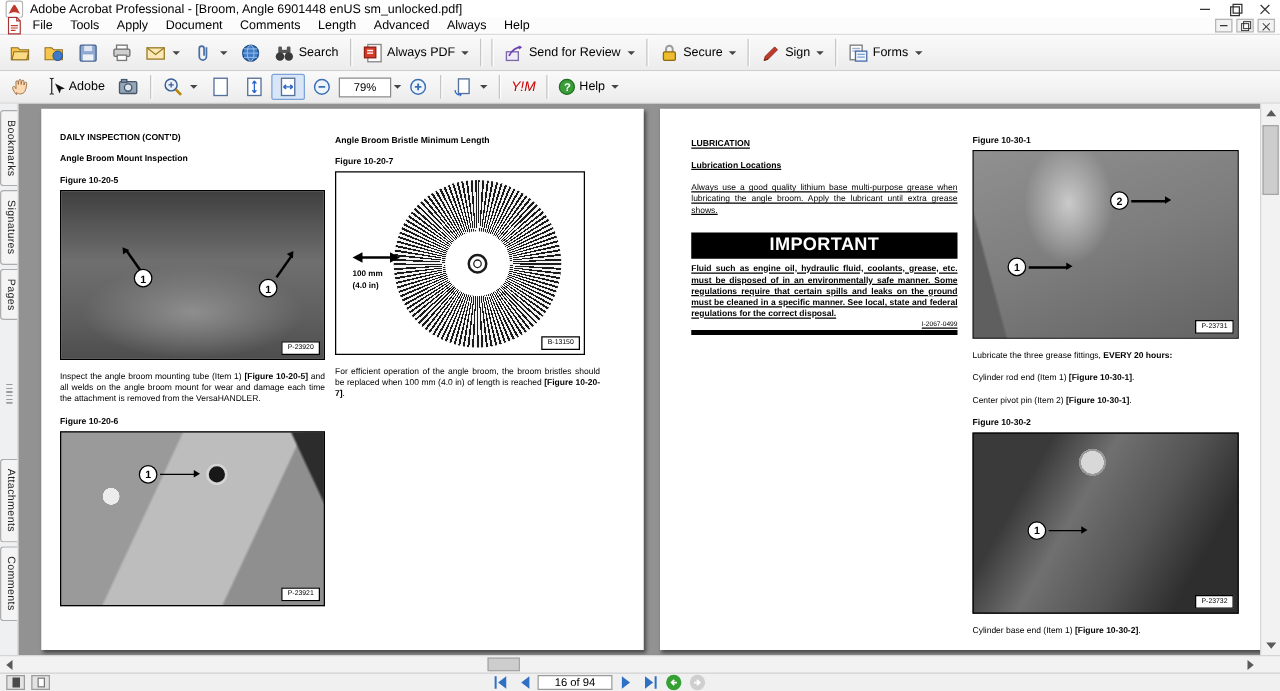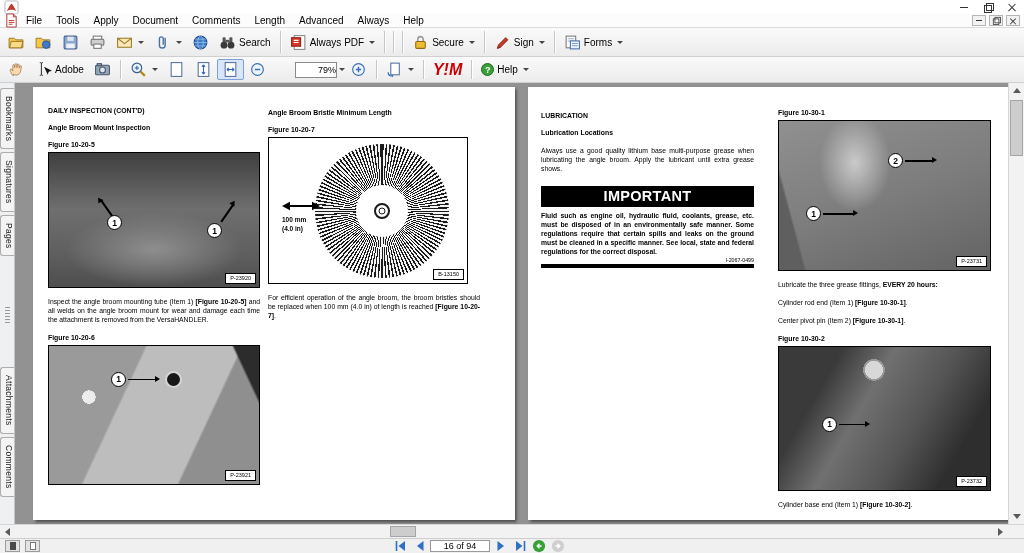--- a/index.html
+++ b/index.html
@@ -31,37 +31,37 @@
 
   
   .toolbar { display:flex; align-items:center; background:linear-gradient(#fafafa,#ececec); border-bottom:1px solid #cfcfcf; padding:0 3px; flex:0 0 auto; }
   .tb1 { height:29px; } .tb2 { height:26px; }
   .tbtn { display:flex; align-items:center; gap:3px; padding:1px 4px; font-size:10px; border:1px solid transparent; border-radius:2px; cursor:default; white-space:nowrap; }
   .icon16 { width:17px; height:17px; display:block; }
   .icon14 { width:15px; height:15px; display:block; }
   .drop { width:0; height:0; border-left:3px solid transparent; border-right:3px solid transparent; border-top:3.5px solid #444; margin-left:2px; }
   .sep { width:1px; align-self:stretch; margin:3px 4px; background:#c6c6c6; box-shadow:1px 0 0 #fff; }
   .active-btn { background:#d9e6f7; border:1px solid #7da2d6; }
-  .zoominput { width:42px; height:16px; font-size:9px; text-align:right; border:1px solid #8a8a8a; background:#fff; font-family:"Liberation Sans",sans-serif;margin-left:24px; }
-  .yim-text { color:#c00; font-weight:bold; font-style:italic; font-size:16px; }
+  .zoominput { width:42px; height:16px; font-size:9px; text-align:center; border:1px solid #8a8a8a; background:#fff; font-family:"Liberation Sans",sans-serif; }
+  .yim-text { color:#c00; font-weight:normal; font-style:italic; font-size:11px; }
   .help-q { width:13px; height:13px; border-radius:50%; background:#3a9d3a; border:1px solid #1e6c1e; color:#fff; font-size:9px; font-weight:bold; display:flex; align-items:center; justify-content:center; }
 
   
   .main { height:441px; display:flex; flex:0 0 auto; }
   .tabstrip { width:15px; background:#eef0f1; border-right:1px solid #c5c5c5; display:flex; flex-direction:column; align-items:center; padding-top:5px; flex:0 0 auto; }
   .vtab { writing-mode:vertical-rl; font-size:8.5px; color:#222; background:#f4f4f4; border:1px solid #adadad; border-right:none; border-radius:3px 0 0 3px; padding:7px 0; margin-bottom:3px; width:14px; text-align:center; letter-spacing:.3px; cursor:default; }
   .dots-handle { width:5px; height:16px; margin:48px 0 44px; background:repeating-linear-gradient(#9a9a9a 0 1px, transparent 1px 3px); }
 
   .docview { flex:1; position:relative; background:#929292; overflow:hidden; }
   .page { position:absolute; top:4px; height:433px; width:482px; background:#fff; box-shadow:1.5px 2px 3px rgba(0,0,0,.5); }
   .page-left { left:18px; } .page-right { left:513px; }
   .col { position:absolute; top:0; bottom:0; }
   .page-left  .c1 { left:15px; width:212px; padding-top:20px; }
   .page-left  .c2 { left:235px; width:212px; padding-top:22px; }
-  .page-right .c1 { left:13px; width:213px; padding-top:25px; }
+  .page-right .c1 { left:25px; width:213px; padding-top:25px;text-decoration:underline; }
   .page-right .c2 { left:250px; width:213px; padding-top:22px; }
   .ph   { font-size:6.9px; font-weight:bold; margin-bottom:10px; }
   .pfig { font-size:6.9px; font-weight:bold; margin-bottom:4px; }
   .pbody { font-size:6.8px; line-height:1.35; text-align:justify; margin-bottom:9px; }
   .pbody b { font-weight:bold; }
 
   .photo { position:relative; border:1px solid #000; margin-bottom:9px; overflow:hidden; }
   .pid { position:absolute; right:3px; bottom:3px; background:#fff; border:1px solid #000; font-size:5.5px; line-height:1.6; padding:0 4px; z-index:4; }
   .callout { position:absolute; width:15px; height:15px; background:#fff; border:1.5px solid #000; border-radius:50%; font-size:8.5px; font-weight:bold; display:flex; align-items:center; justify-content:center; z-index:3; }
   .arr { position:absolute; height:1.5px; background:#000; transform-origin:left center; z-index:2; }
@@ -123,20 +123,21 @@
 </head>
 <body>
 
 <div class="app">
 
   <div class="titlebar">
     <svg class="icon14" viewBox="0 0 16 16">
         <rect x="1" y="1" width="14" height="14" rx="2" fill="#fff" stroke="#b5b5b5"></rect>
         <path d="M3 12c2-4 4-8 5-8s3 4 5 8c-3-2-7-2-10 0z" fill="#c0392b"></path>
       </svg>
+    <span class="title-text">Adobe Acrobat Professional - [Broom, Angle 6901448 enUS sm_unlocked.pdf]</span>
     <div class="winctrl">
       <span class="wbtn">
           <span class="min-glyph"></span>
         </span>
       <span class="wbtn">
           <span class="restore-glyph"></span>
         </span>
       <span class="wbtn">
           <span class="x-glyph"></span>
         </span>
@@ -233,20 +234,29 @@
         <svg class="icon16" viewBox="0 0 16 16">
           <rect x="4" y="1.5" width="10" height="13" fill="#fff" stroke="#888"></rect>
           <rect x="1.5" y="3.5" width="8.5" height="8" fill="#d33b2a" stroke="#8f1f14"></rect>
           <path d="M3.5 6h4.5M3.5 8h4.5" stroke="#fff" stroke-width="1"></path>
         </svg>
         <span>Always PDF</span>
         <span class="drop"></span>
       </span>
     <span class="sep"></span>
     <span class="sep"></span>
+    <span class="tbtn">
+        <svg class="icon16" viewBox="0 0 16 16">
+          <rect x="2" y="7" width="9" height="6.5" fill="#efeaf8" stroke="#7a68a8"></rect>
+          <path d="M4 10c2-4.5 6-6.5 9-6.5" fill="none" stroke="#6a3fb5" stroke-width="1.3"></path>
+          <path d="M13.8 3.5l-2.6-1.2.4 2.9z" fill="#6a3fb5"></path>
+        </svg>
+        <span>Send for Review</span>
+        <span class="drop"></span>
+      </span>
     <span class="sep"></span>
     <span class="tbtn">
         <svg class="icon16" viewBox="0 0 16 16">
           <path d="M5.5 7.5V5a2.5 2.5 0 0 1 5 0v2.5" fill="none" stroke="#9a9a9a" stroke-width="1.5"></path>
           <rect x="3.5" y="7" width="9" height="6.5" rx="1" fill="#eebc2f" stroke="#8d6a12"></rect>
         </svg>
         <span>Secure</span>
         <span class="drop"></span>
       </span>
     <span class="sep"></span>

